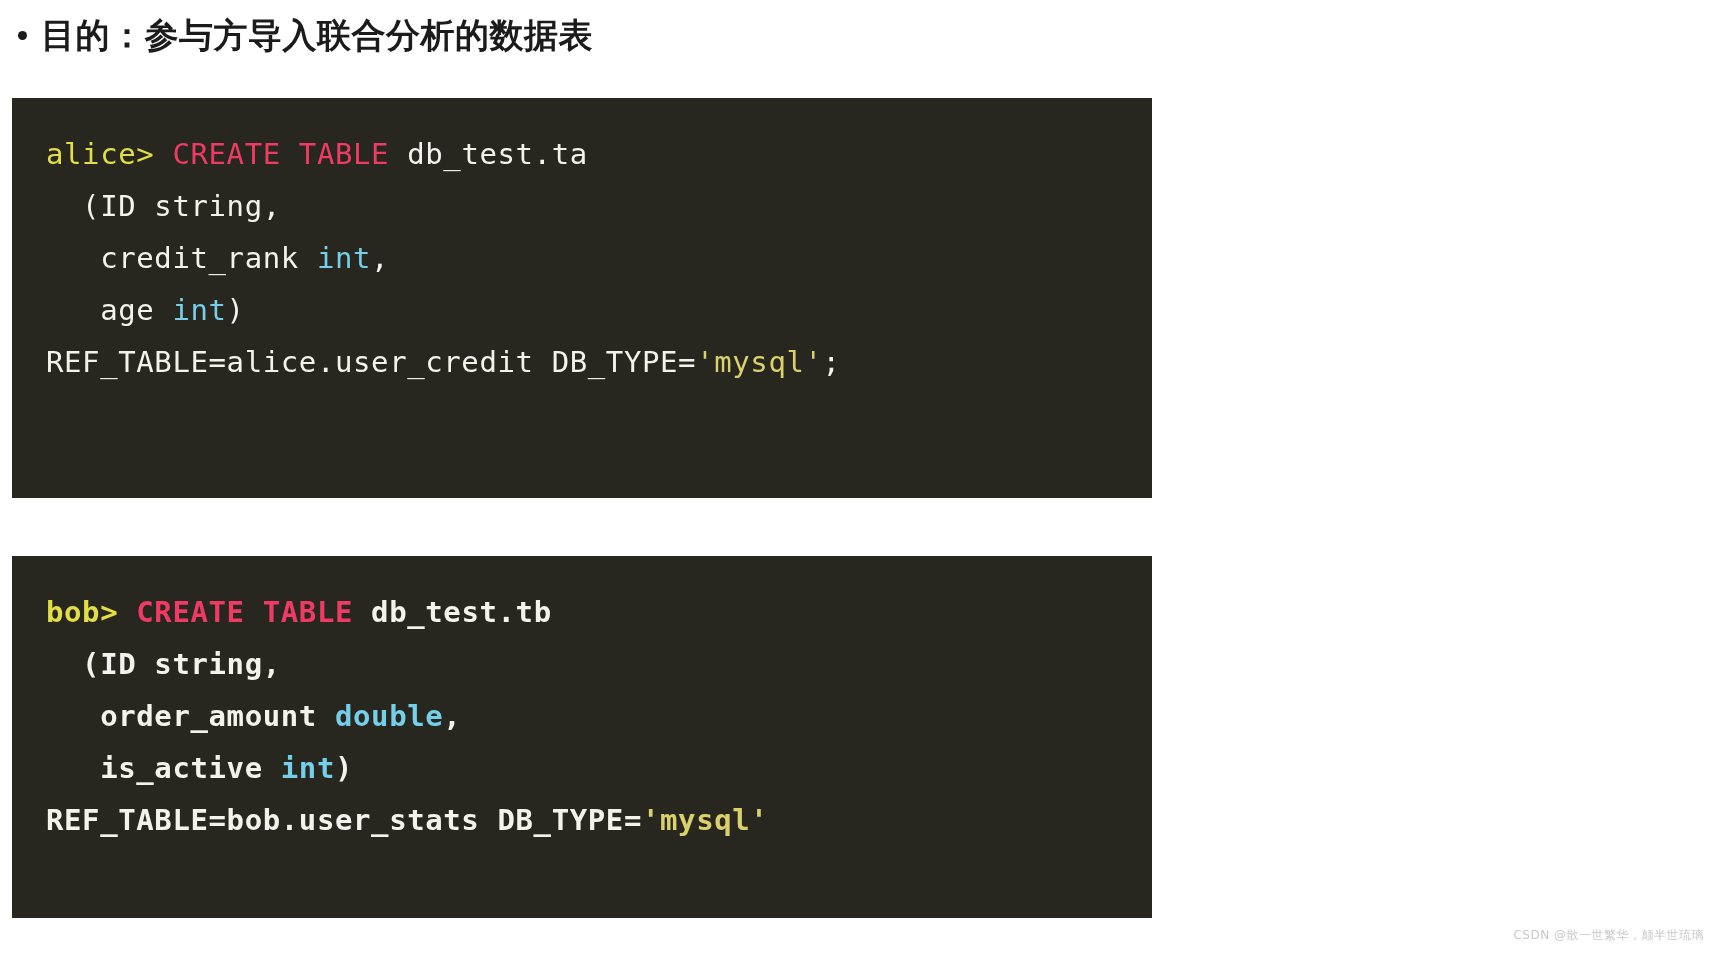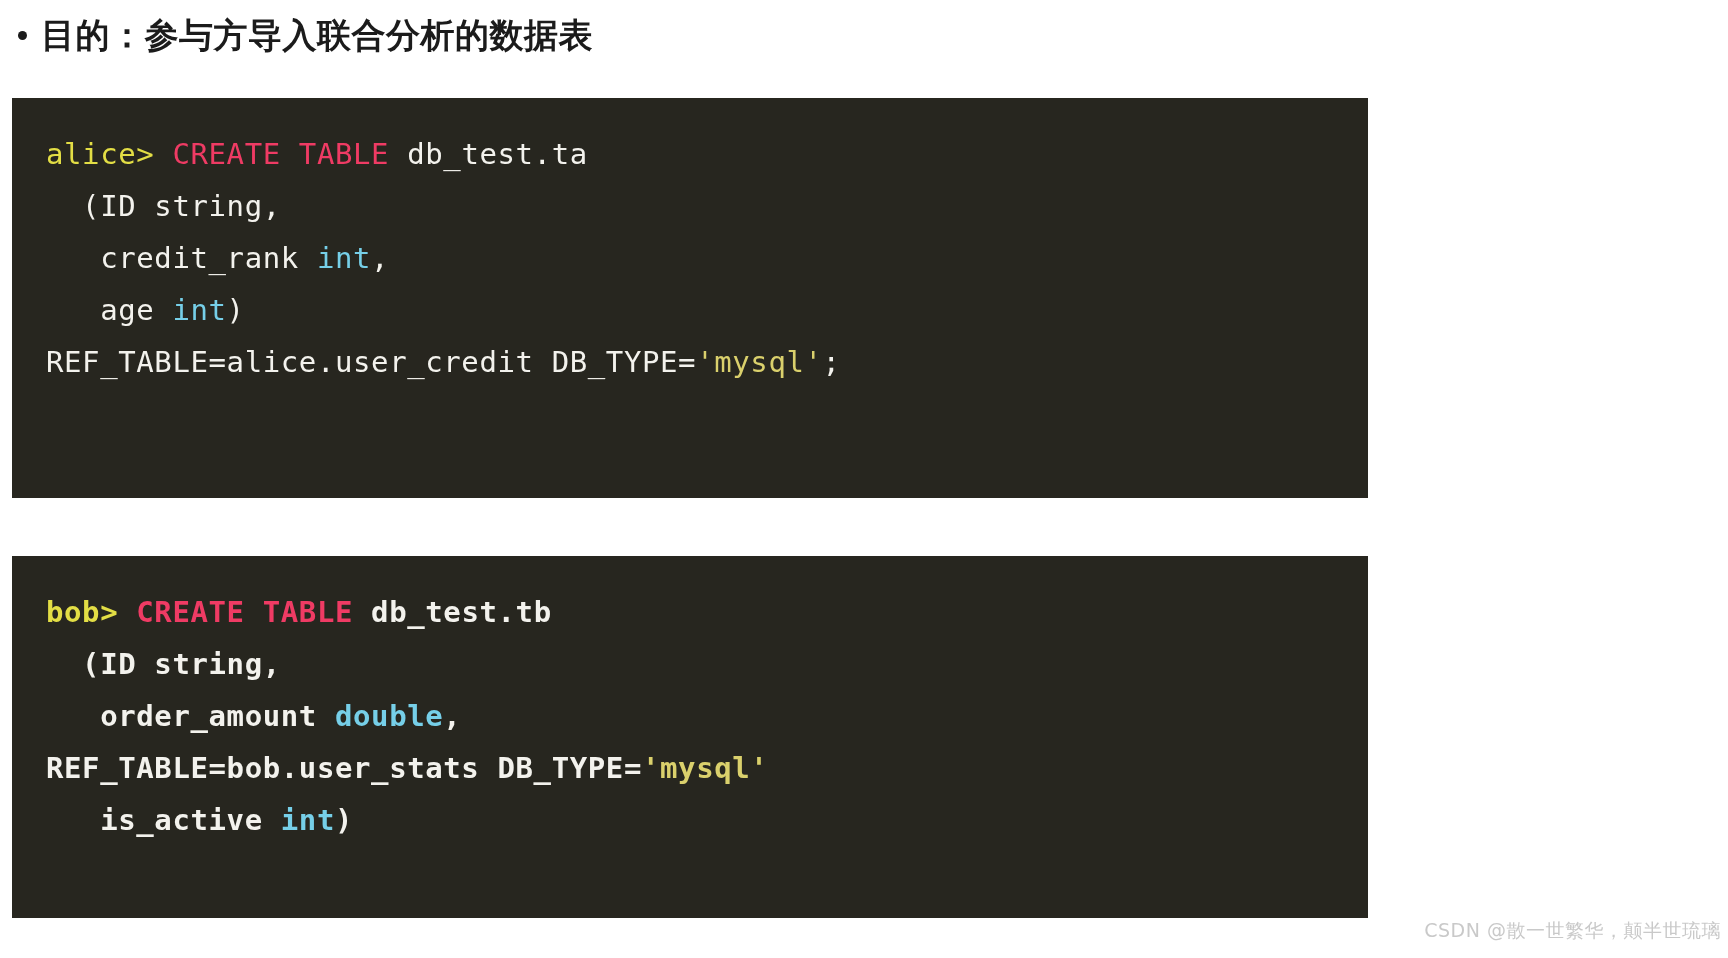--- a/index.html
+++ b/index.html
@@ -40,21 +40,21 @@
     color: #1b1b1b;
     font-weight: 700;
     letter-spacing: 0.5px;
     white-space: nowrap;
   }
 
   
   .code-block {
     position: absolute;
     left: 12px;
-    width: 1356px;
+    width: 1140px;
     background: #27261f;
     box-sizing: border-box;
     padding: 30px 15px 26px 0;
     overflow: hidden;
   }
   #code-block-alice { top: 98px;  height: 400px; }
   #code-block-bob   { top: 556px; height: 362px; font-weight: bold; }
 
   .code-line {
     font-family: "DejaVu Sans Mono", "Liberation Mono", monospace;
@@ -68,24 +68,24 @@
 
   .tok-prompt  { color: #e3de45; }
   .tok-kw      { color: #ef3b64; }
   .tok-plain   { color: #f3f2ed; }
   .tok-type    { color: #76cfe8; }
   .tok-str     { color: #dad06c; }
 
   
   .watermark {
     position: absolute;
-    right: 7px;
+    right: 24px;
     bottom: 14px;
     font-family: "DejaVu Sans", "Liberation Sans", sans-serif;
-    font-size: 19px;
+    font-size: 12px;
     color: #c9c9c9;
     letter-spacing: 0.5px;
     white-space: nowrap;
   }
 </style>
 </head>
 <body>
 
 <div class="heading">
   <span class="bullet"></span>
@@ -97,17 +97,17 @@
     <div class="code-line"><span class="tok-plain">  (ID string,</span></div>
     <div class="code-line"><span class="tok-plain">   credit_rank </span><span class="tok-type">int</span><span class="tok-plain">,</span></div>
     <div class="code-line"><span class="tok-plain">   age </span><span class="tok-type">int</span><span class="tok-plain">)</span></div>
     <div class="code-line"><span class="tok-plain">REF_TABLE=alice.user_credit DB_TYPE=</span><span class="tok-str">'mysql'</span><span class="tok-plain">;</span></div>
   </div>
 
 <div class="code-block" id="code-block-bob">
     <div class="code-line"><span class="tok-prompt">bob&gt;</span><span class="tok-plain"> </span><span class="tok-kw">CREATE TABLE</span><span class="tok-plain"> db_test.tb</span></div>
     <div class="code-line"><span class="tok-plain">  (ID string,</span></div>
     <div class="code-line"><span class="tok-plain">   order_amount </span><span class="tok-type">double</span><span class="tok-plain">,</span></div>
+    <div class="code-line"><span class="tok-plain">   is_active </span><span class="tok-type">int</span><span class="tok-plain">)</span></div>
     <div class="code-line"><span class="tok-plain">REF_TABLE=bob.user_stats DB_TYPE=</span><span class="tok-str">'mysql'</span></div>
-    <div class="code-line"><span class="tok-plain">   is_active </span><span class="tok-type">int</span><span class="tok-plain">)</span></div>
   </div>
 
 <div class="watermark">CSDN @散一世繁华，颠半世琉璃</div>
 
 </body></html>

